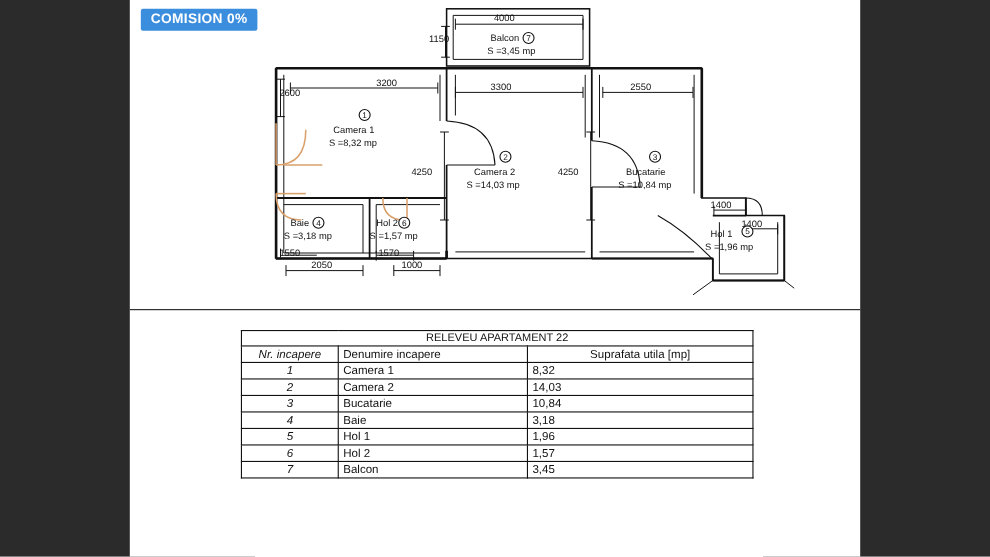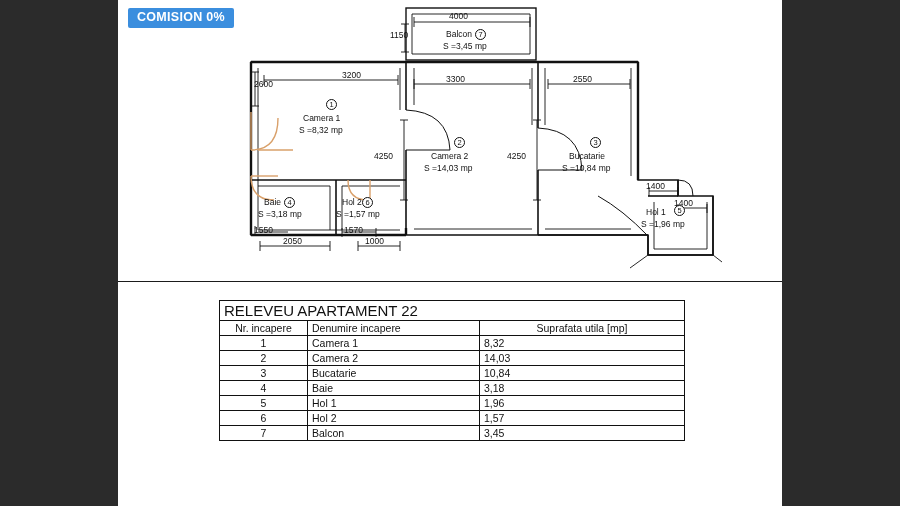--- a/index.html
+++ b/index.html
@@ -69,22 +69,22 @@
     border-collapse: collapse;
     width: 466px;
     font-size: 10.5px;
     color: #111;
   }
   table.releveu td, table.releveu th {
     border: 1px solid #111;
     padding: 1px 4px;
     font-weight: normal;
   }
-  .t-title { font-size: 15px; padding: 3px 4px; }
-  .c-nr { width: 88px; text-align: center; }
+  .t-title { text-align: center; font-size: 10px; padding: 3px 4px; }
+  .c-nr { width: 88px; text-align: center; font-style: italic; }
   .c-den { width: 172px; text-align: left; }
   .c-sup { text-align: left; }
   .hdr { text-align: center; }
   .hdr.c-den { text-align: left; padding-left: 4px; }
   .spantotal { text-align: left; padding-left: 4px; }
 </style>
 </head>
 <body>
 
 <div id="page">

